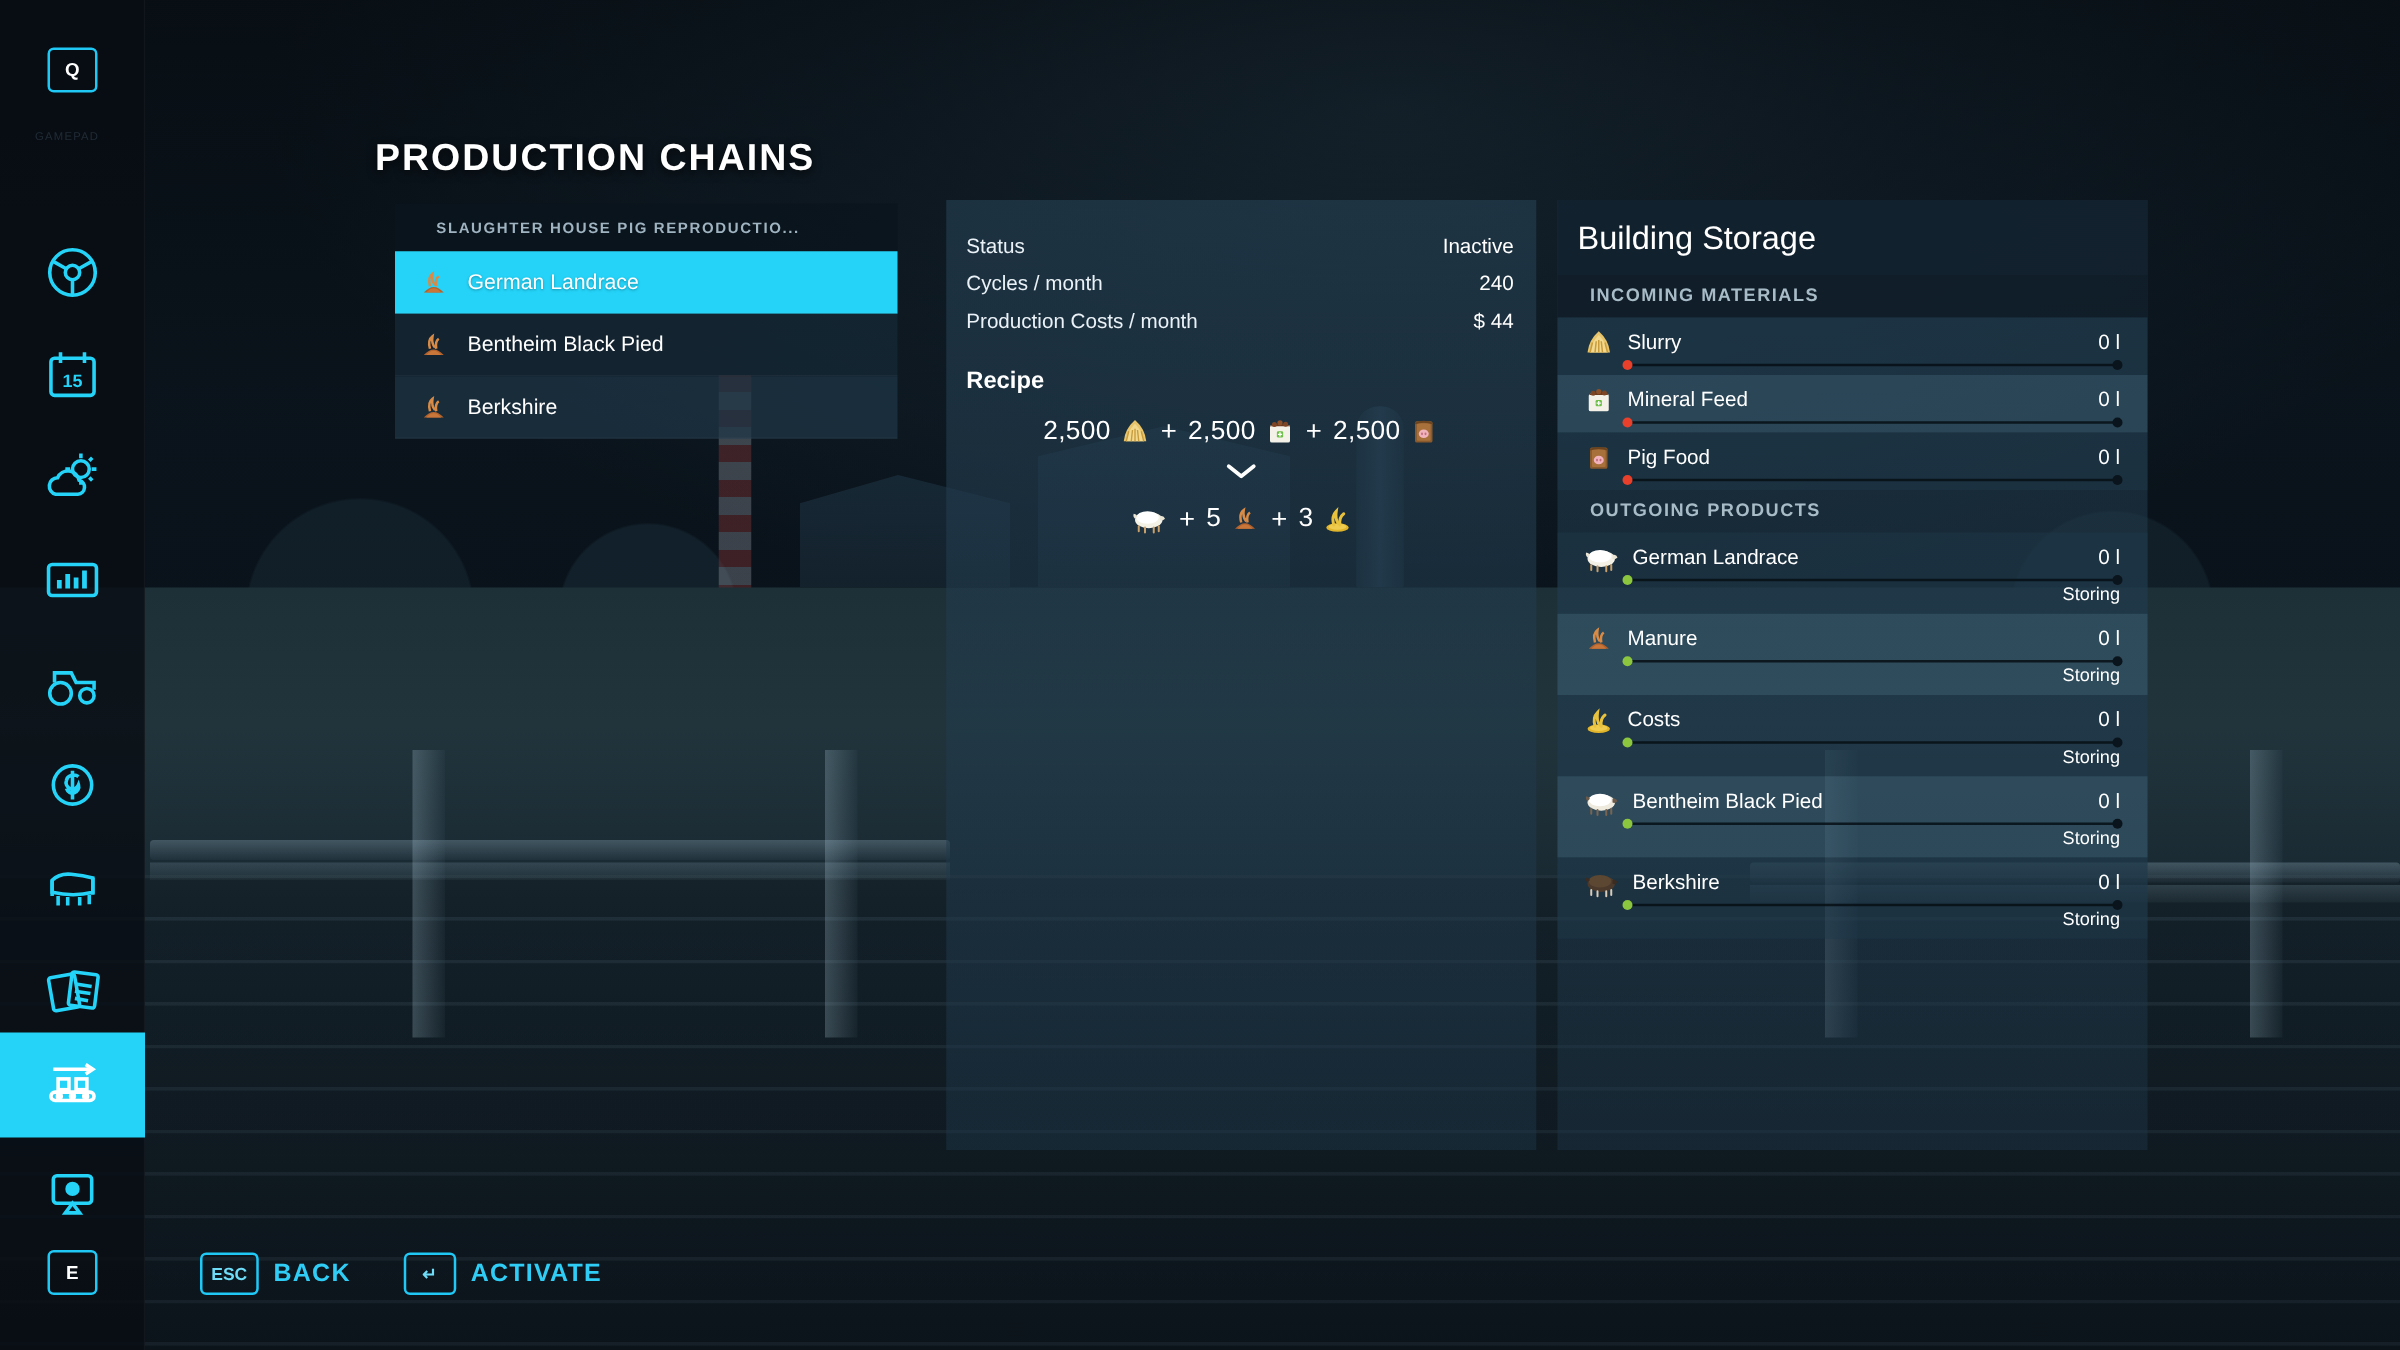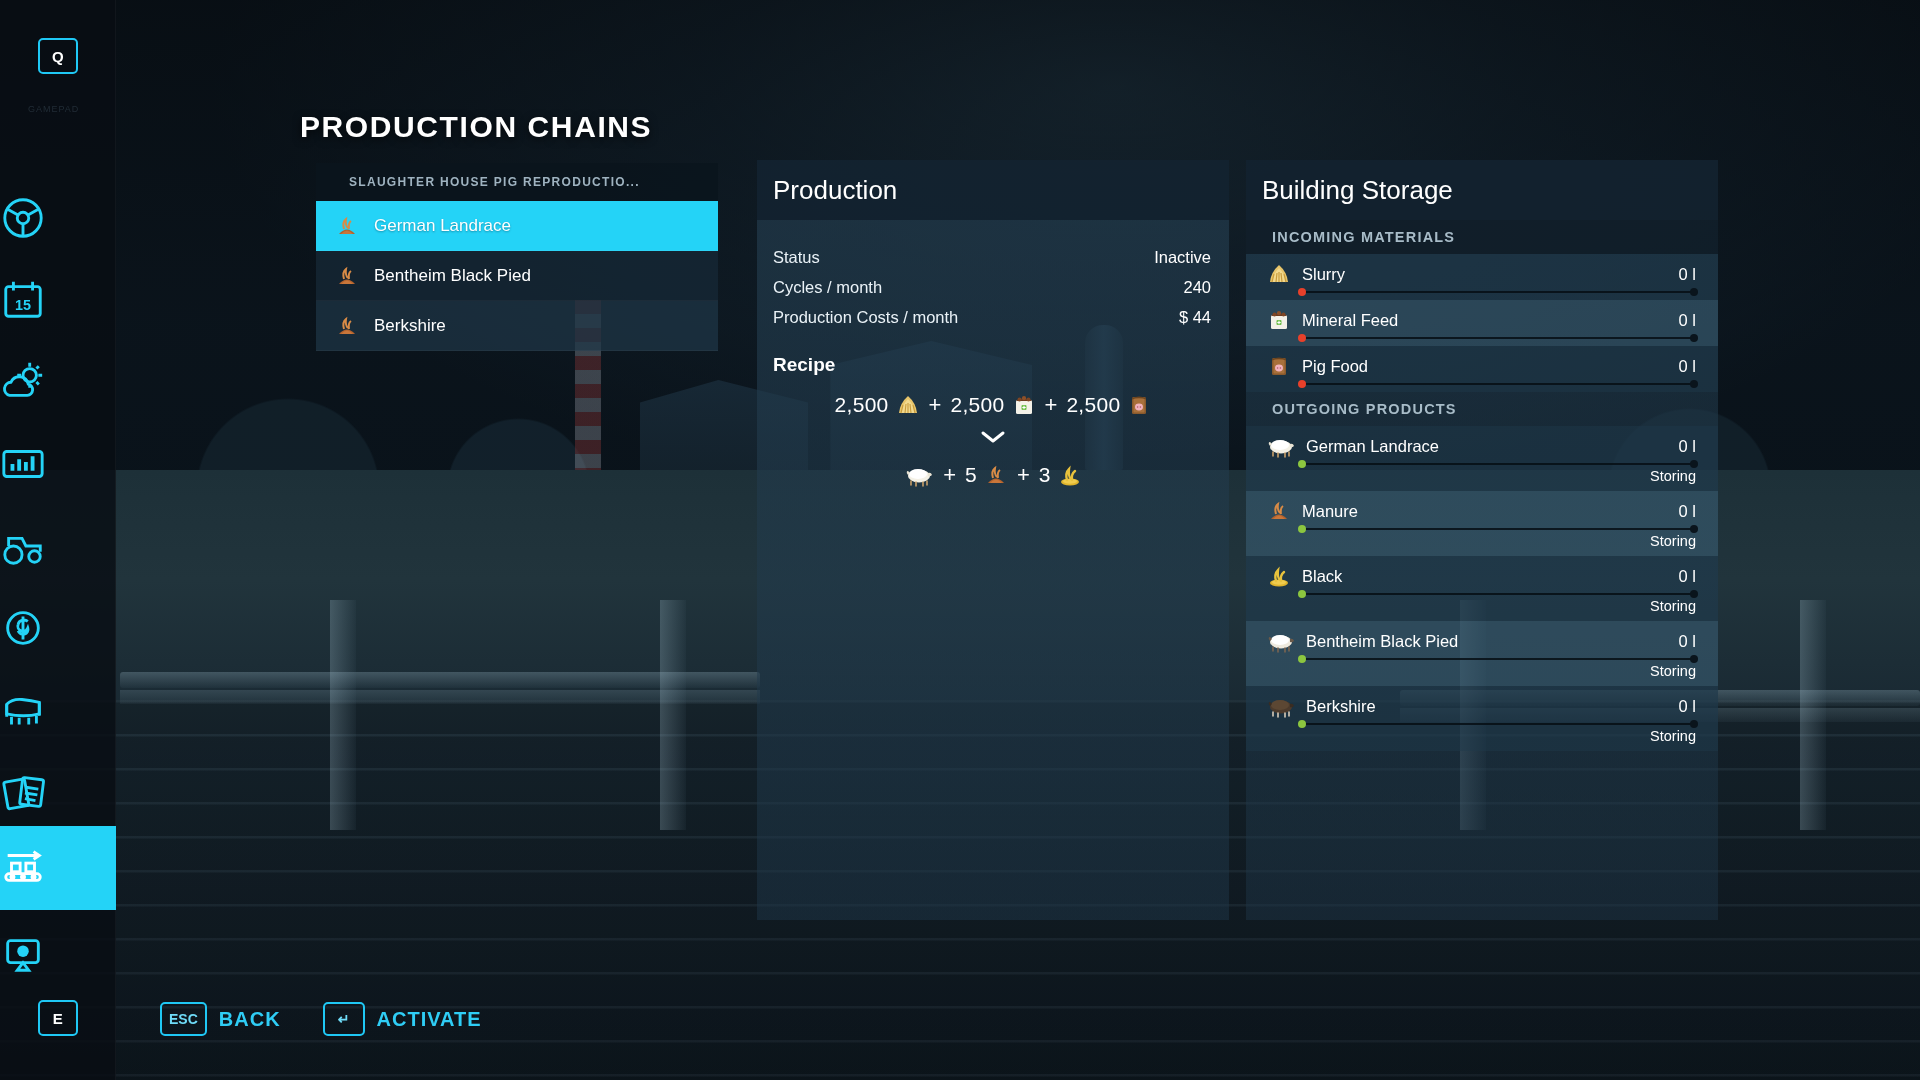--- a/index.html
+++ b/index.html
@@ -83,21 +83,21 @@
     position: absolute; left: 38px; width: 40px; height: 36px;
     border: 2px solid #1fc8f5; border-radius: 5px;
     color: #ffffff; font-weight: bold; font-size: 15px;
     display: flex; align-items: center; justify-content: center;
     letter-spacing: .5px;
   }
   #key-q { top: 38px; }
   #key-e { top: 1000px; }
   .rail-item {
     position: absolute; left: 0; width: 116px; height: 76px;
-    display: flex; align-items: center; 
+    display: flex; align-items: center; justify-content: center;
   }
   .rail-item svg { width: 46px; height: 46px; }
   .rail-item.active { background: #24d3f7; }
   .rail-item.active svg { filter: none; }
   .rail-ghost {
     position: absolute; left: 28px; top: 104px; width: 62px; height: 16px;
     font-size: 9px; color: rgba(120,150,170,0.22); letter-spacing: 1px;
   }
 
   
@@ -372,23 +372,20 @@
         <path d="M7 21 q6 -7 12 0 z" fill="#c9763a"></path>
         <path d="M10 16 q-2 -7 2 -10 q-1 6 2 9" fill="none" stroke="#d88b46" stroke-width="2"></path>
         <path d="M15 16 q-1 -6 2 -8" fill="none" stroke="#d88b46" stroke-width="2"></path>
       </svg>
     </span>
     <span class="lbl">Berkshire</span>
   </div>
 </div>
 
 <div class="panel" id="prod-panel">
-  <div class="phead">
-    <span class="t">Production</span>
-  </div>
 
   <div style="height:22px"></div>
 
   <div class="kv">
     <span class="k">Status</span>
     <span class="v">Inactive</span>
   </div>
   <div class="kv">
     <span class="k">Cycles / month</span>
     <span class="v">240</span>
@@ -589,21 +586,21 @@
   <div class="srow">
     <div class="top">
       <span class="ico">
         <svg viewBox="0 0 26 26">
           <ellipse cx="13" cy="20" rx="9" ry="3.4" fill="#e0b52c"></ellipse>
           <ellipse cx="13" cy="19.3" rx="7" ry="2.4" fill="#f0cc4e"></ellipse>
           <path d="M10 18 q-2 -7 2 -11 q-1 7 2 10" fill="none" stroke="#e8c23c" stroke-width="2.4" stroke-linecap="round"></path>
           <path d="M15 18 q-1 -6 3 -9" fill="none" stroke="#e8c23c" stroke-width="2.4" stroke-linecap="round"></path>
         </svg>
       </span>
-      <span class="name">Black</span>
+      <span class="name">Costs</span>
       <span class="amt">0 l</span>
     </div>
     <div class="bar">
       <span class="dot-l" style="background:#8cc63f"></span>
       <span class="dot-r"></span>
     </div>
     <div class="storing">Storing</div>
   </div>
 
   <div class="srow alt">

